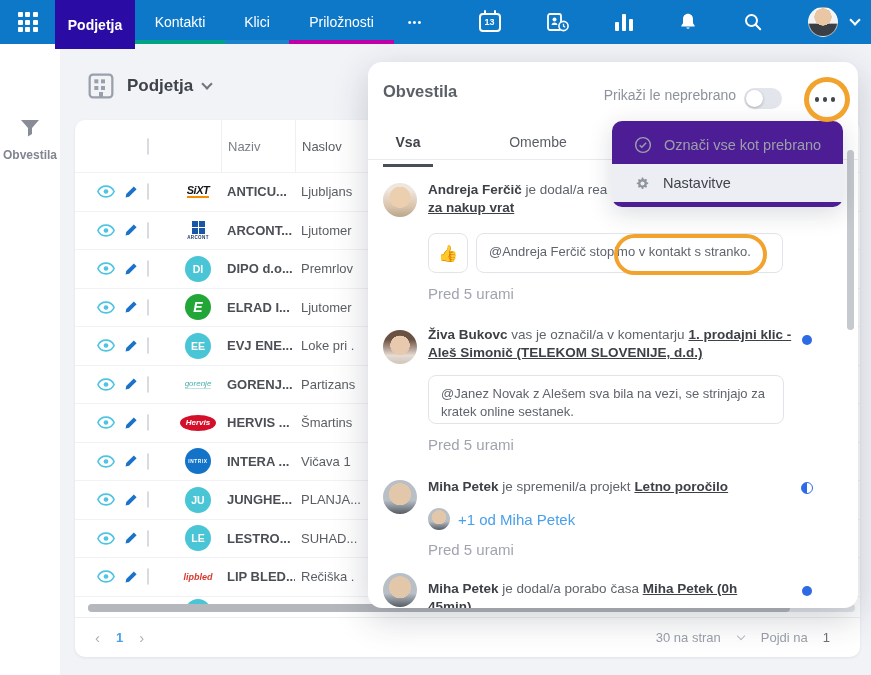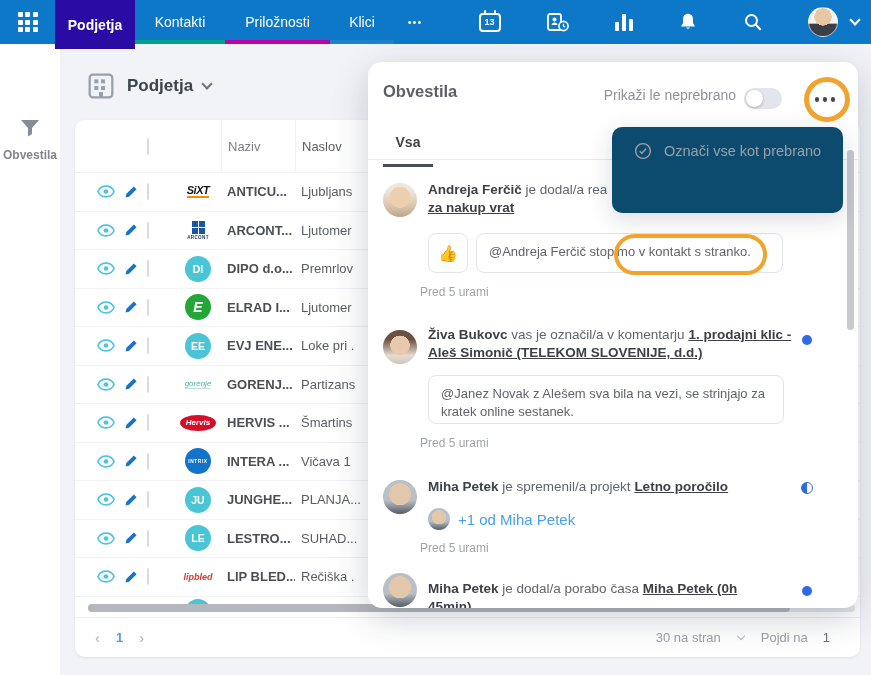--- a/index.html
+++ b/index.html
@@ -104,26 +104,26 @@
   .av-f1 { background: radial-gradient(circle at 50% 42%, #eccfae 0 40%, rgba(0,0,0,0) 41%), linear-gradient(180deg,#efe7df 0 20%, #d9c3ab 70%, #b9a68d); }
   .av-f2 { background: radial-gradient(circle at 50% 45%, #e8c9ad 0 38%, rgba(0,0,0,0) 39%), linear-gradient(180deg,#6b5142 0 28%, #e7dcd2 75%, #cfc4b8); }
   .av-m  { background: radial-gradient(circle at 50% 42%, #e3c7ab 0 42%, rgba(0,0,0,0) 43%), linear-gradient(180deg,#b9bfc6 0 60%, #555b63); }
   .n-txt { position:absolute; left:60px; font-size:13.5px; color:#5f646c; line-height:18px; }
   .n-txt b, .n-link { color:#3d4147; }
   .n-link { font-weight:bold; text-decoration:underline; cursor:pointer; }
   .n-dot { position:absolute; width:10px; height:10px; border-radius:50%; background:#2e6ae4; right:46px; }
   .n-half { position:absolute; width:12px; height:12px; border-radius:50%; border:1.5px solid #2e6ae4; background:linear-gradient(90deg,#2e6ae4 0 50%, #fff 50%); right:45px; }
   .n-quote { position:absolute; border:1px solid #e1e4e9; border-radius:8px; font-size:13px; color:#5f646c; padding:9px 12px; line-height:18px; background:#fff; }
   .n-react { position:absolute; left:60px; width:40px; height:40px; border:1px solid #e1e4e9; border-radius:8px; display:flex; align-items:center; justify-content:center; font-size:16px; cursor:pointer; }
-  .n-time { position:absolute; left:52px; font-size:12px; color:#a0a5ad; }
+  .n-time { position:absolute; left:60px; font-size:15px; color:#a0a5ad; }
   .n-meta { position:absolute; left:60px; display:flex; align-items:center; gap:8px; font-size:15px; color:#49a0ea; cursor:pointer; }
   .mini-av { width:22px; height:22px; border-radius:50%; }
 
   
-  .menu { position:absolute; left:244px; top:65px; width:231px; height:86px; background:#0c4a6e; border-radius:10px; box-shadow:0 6px 24px rgba(20,30,50,.16); z-index:30; padding-top:5px; }
+  .menu { position:absolute; left:244px; top:59px; width:231px; height:86px; background:#4c1d95; border-radius:10px; box-shadow:0 6px 24px rgba(20,30,50,.16); z-index:30; padding-top:5px; }
   .m-item { height:38px; display:flex; align-items:center; gap:12px; padding-left:22px; font-size:14.5px; cursor:pointer; }
   .m-item.dim { color:#9ba0a8; }
   .m-item.sel { color:#3f434a; background:#eceef3; }
   .ring-set { position:absolute; left:246px; top:172px; width:153px; height:41px; border:4px solid #f2a32e; border-radius:21px; z-index:31; pointer-events:none; }
 </style>
 </head>
 <body>
 
 <div class="stage">
 
@@ -400,20 +400,21 @@
         <span class="knob"></span>
       </div>
     <div class="p-more">
         <i></i>
         <i></i>
         <i></i>
       </div>
 
     <div class="p-tabs">
       <div class="p-tab t1 on">Vsa</div>
+      <div class="p-tab t2">Omembe</div>
     </div>
     <div class="p-div"></div>
     <div class="vscroll"></div>
 
     <div class="nitem" style="top:0;">
       <span class="n-av av-f1" style="top:121px;"></span>
       <div class="n-txt" style="top:119px; width:380px; white-space:nowrap;">
         <b>Andreja Ferčič</b> <span>je dodal/a rea</span><br>
         <span class="n-link">za nakup vrat</span>
       </div>
@@ -457,20 +458,27 @@
     </div>
 
     <div class="menu">
       <div class="m-item dim">
         <svg width="18" height="18" viewBox="0 0 20 20">
             <circle cx="10" cy="10" r="8.2" fill="none" stroke="#9ba0a8" stroke-width="1.6"></circle>
             <path d="M6.3 10.2l2.4 2.4 4.8-5" fill="none" stroke="#9ba0a8" stroke-width="1.6"></path>
           </svg>
         <span>Označi vse kot prebrano</span>
       </div>
+      <div class="m-item sel">
+        <svg width="17" height="17" viewBox="0 0 20 20">
+            <path fill="#8f949c" d="M9.1 3h1.8l.3 1.6 1.5.6 1.4-.9 1.3 1.3-.9 1.4.6 1.5 1.6.3v1.8l-1.6.3-.6 1.5.9 1.4-1.3 1.3-1.4-.9-1.5.6-.3 1.6H9.1l-.3-1.6-1.5-.6-1.4.9-1.3-1.3.9-1.4-.6-1.5-1.6-.3V9.2l1.6-.3.6-1.5-.9-1.4 1.3-1.3 1.4.9 1.5-.6z"></path>
+            <circle cx="10" cy="10" r="2.4" fill="#eceef3"></circle>
+          </svg>
+        <span>Nastavitve</span>
+      </div>
     </div>
 
     <div class="ring-more"></div>
     <div class="ring-set"></div>
   </div>
 
   <div class="topbar">
     <div class="appgrid">
       <span class="grid9">
           <i></i>
@@ -482,27 +490,27 @@
           <i></i>
           <i></i>
           <i></i>
         </span>
     </div>
     <div class="tab active t-podjetja">Podjetja</div>
     <div class="tab t-kontakti">
         <span>Kontakti</span>
         <span class="ubar" style="background:#00a388;"></span>
       </div>
+    <div class="tab t-klici">
+        <span>Klici</span>
+        <span class="ubar" style="background:#1b82cb;"></span>
+      </div>
     <div class="tab t-priloznosti">
         <span>Priložnosti</span>
         <span class="ubar" style="background:#bf00a7;"></span>
-      </div>
-    <div class="tab t-klici">
-        <span>Klici</span>
-        <span class="ubar" style="background:#1b82cb;"></span>
       </div>
     <div class="tab t-more">•••</div>
 
     <div class="topbar-right">
       <span class="tb-ic">
           <span class="cal">13</span>
         </span>
       <span class="tb-ic">
         <svg width="24" height="21" viewBox="0 0 24 21">
           <rect x="2" y="2" width="13" height="16" rx="2" fill="none" stroke="#fff" stroke-width="1.8"></rect>

